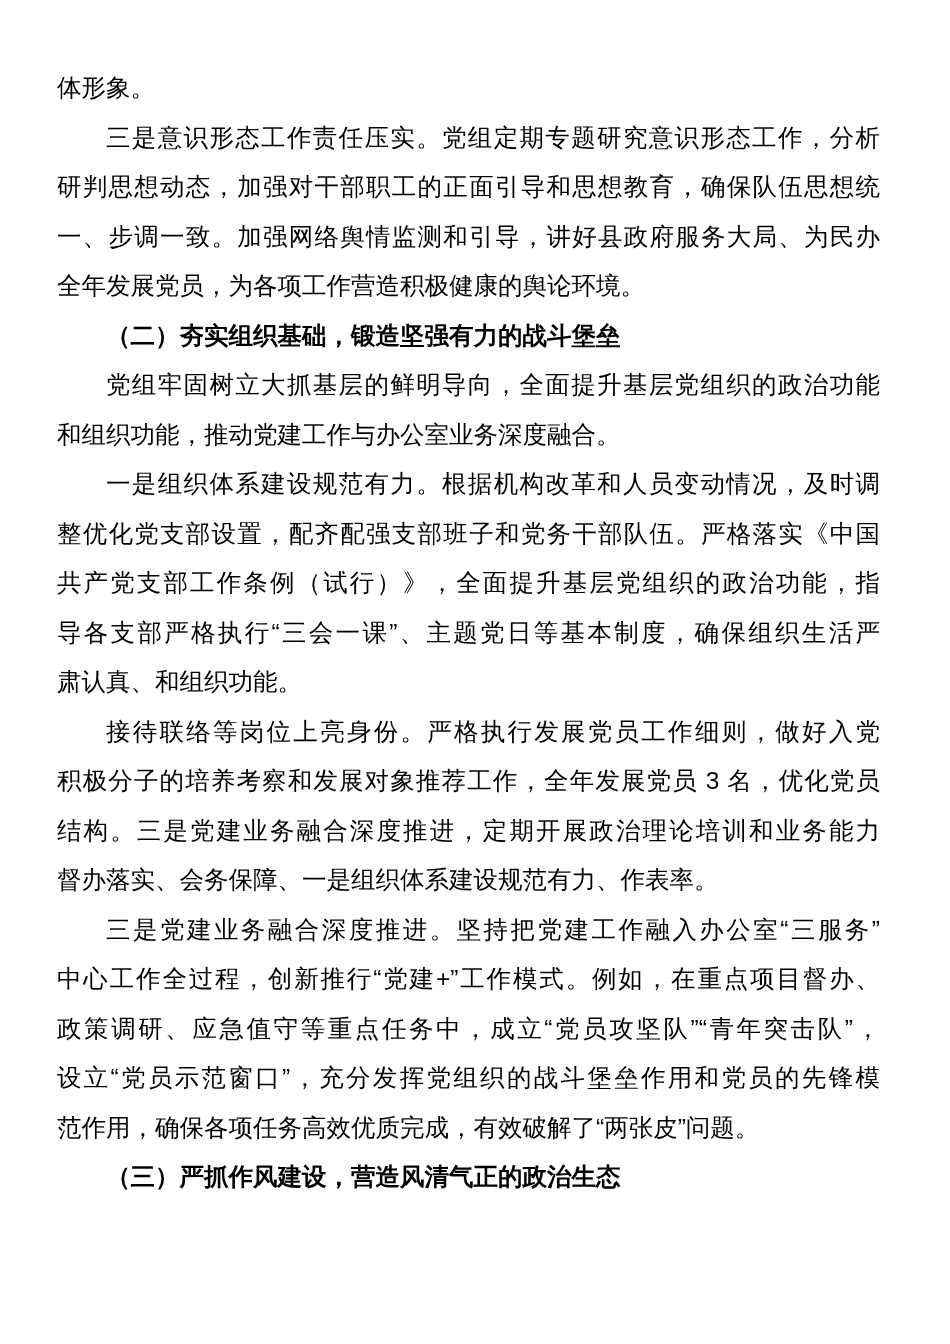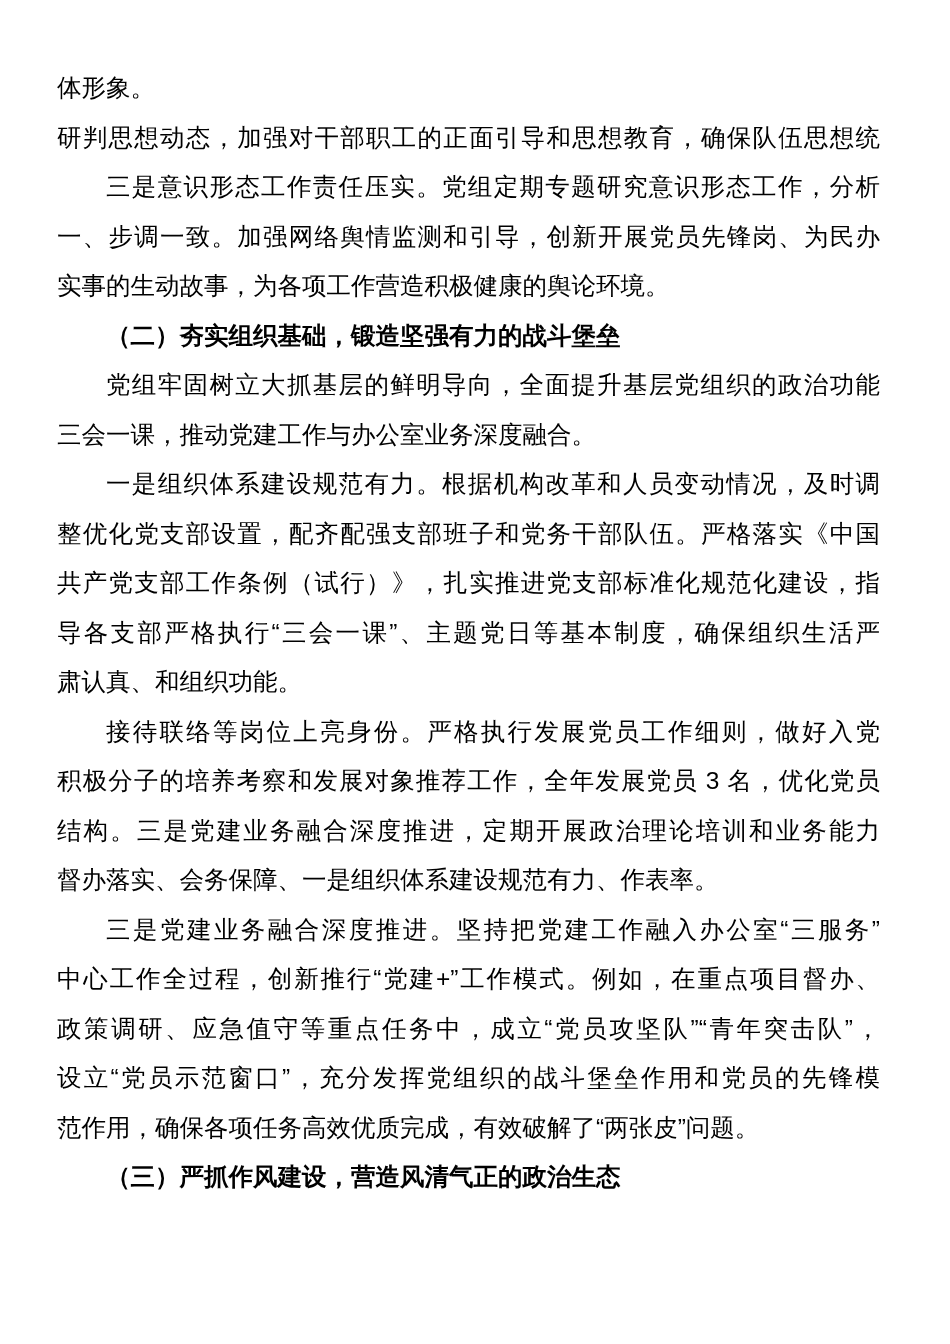--- a/index.html
+++ b/index.html
@@ -43,39 +43,39 @@
 </head>
 <body>
 
 <div class="page">
 
   <div class="para">
     <div class="ln end">体形象。</div>
   </div>
 
   <div class="para">
+    <div class="ln fill ind">三是意识形态工作责任压实。党组定期专题研究意识形态工作，分析</div>
     <div class="ln fill">研判思想动态，加强对干部职工的正面引导和思想教育，确保队伍思想统</div>
-    <div class="ln fill ind">三是意识形态工作责任压实。党组定期专题研究意识形态工作，分析</div>
-    <div class="ln fill">一、步调一致。加强网络舆情监测和引导，创新开展党员先锋岗、为民办</div>
-    <div class="ln end">实事的生动故事，为各项工作营造积极健康的舆论环境。</div>
+    <div class="ln fill">一、步调一致。加强网络舆情监测和引导，讲好县政府服务大局、为民办</div>
+    <div class="ln end">全年发展党员，为各项工作营造积极健康的舆论环境。</div>
   </div>
 
   <div class="para">
     <div class="ln end ind hd">（二）夯实组织基础，锻造坚强有力的战斗堡垒</div>
   </div>
 
   <div class="para">
     <div class="ln fill ind">党组牢固树立大抓基层的鲜明导向，全面提升基层党组织的政治功能</div>
-    <div class="ln end">三会一课，推动党建工作与办公室业务深度融合。</div>
+    <div class="ln end">和组织功能，推动党建工作与办公室业务深度融合。</div>
   </div>
 
   <div class="para">
     <div class="ln fill ind">一是组织体系建设规范有力。根据机构改革和人员变动情况，及时调</div>
     <div class="ln fill">整优化党支部设置，配齐配强支部班子和党务干部队伍。严格落实《中国</div>
-    <div class="ln fill">共产党支部工作条例（试行）》，扎实推进党支部标准化规范化建设，指</div>
+    <div class="ln fill">共产党支部工作条例（试行）》，全面提升基层党组织的政治功能，指</div>
     <div class="ln fill">导各支部严格执行“三会一课”、主题党日等基本制度，确保组织生活严</div>
     <div class="ln end">肃认真、和组织功能。</div>
   </div>
 
   <div class="para">
     <div class="ln fill ind">接待联络等岗位上亮身份。严格执行发展党员工作细则，做好入党</div>
     <div class="ln fill">积极分子的培养考察和发展对象推荐工作，全年发展党员 3 名，优化党员</div>
     <div class="ln fill">结构。三是党建业务融合深度推进，定期开展政治理论培训和业务能力</div>
     <div class="ln end">督办落实、会务保障、一是组织体系建设规范有力、作表率。</div>
   </div>

